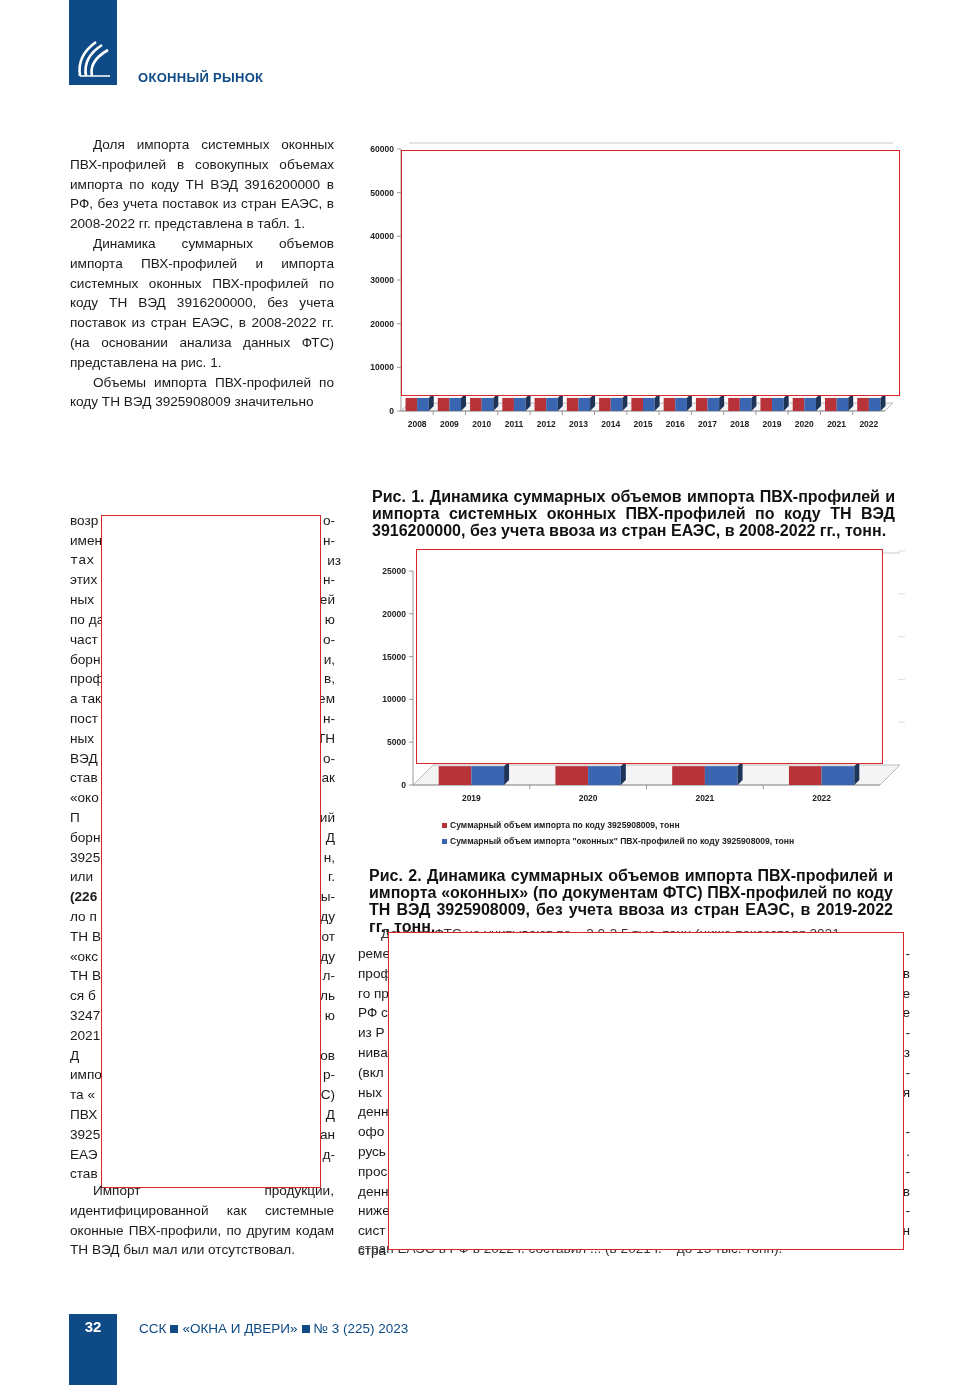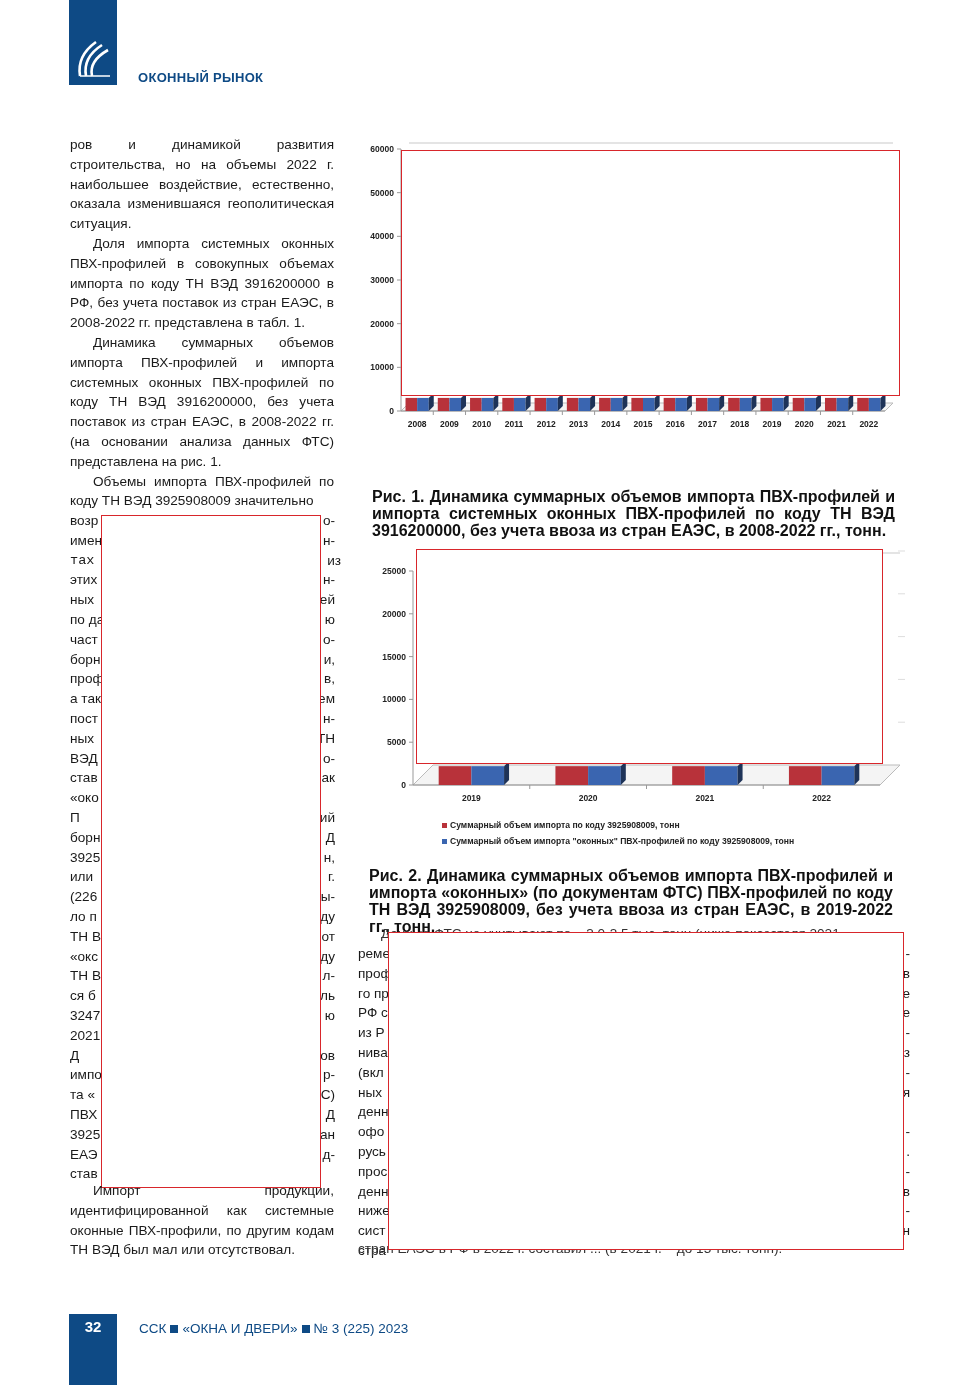--- a/index.html
+++ b/index.html
@@ -33,21 +33,20 @@
 <div id="hdr-bar" class="abs"></div>
 <svg id="hdr-logo" class="abs" viewBox="0 0 40 40">
   <path d="M6 38 C4 26,8 14,22 4" stroke="#fff" stroke-width="2.6" fill="none"></path>
   <path d="M12 38 C10 27,14 16,28 7" stroke="#fff" stroke-width="2.6" fill="none"></path>
   <path d="M18 38 C16 29,20 20,34 12" stroke="#fff" stroke-width="2.6" fill="none"></path>
   <path d="M6 38 L36 38" stroke="#fff" stroke-width="1.5"></path>
 </svg>
 <div id="hdr-section" class="abs">ОКОННЫЙ РЫНОК</div>
 
 <div id="col-left" class="abs col">
-  <p>ров и динамикой развития строительства, но на объемы 2022 г. наибольшее воздействие, естественно, оказала изменившаяся геополитическая ситуация.</p>
   <p class="ind">Доля импорта системных оконных ПВХ-профилей в совокупных объемах импорта по коду ТН ВЭД 3916200000 в РФ, без учета поставок из стран ЕАЭС, в 2008-2022 гг. представлена в табл. 1.</p>
   <p class="ind">Динамика суммарных объемов импорта ПВХ-профилей и импорта системных оконных ПВХ-профилей по коду ТН ВЭД 3916200000, без учета поставок из стран ЕАЭС, в 2008-2022 гг. (на основании анализа данных ФТС) представлена на рис. 1.</p>
   <p class="ind">Объемы импорта ПВХ-профилей по коду ТН ВЭД 3925908009 значительно</p>
 </div>
 <div id="left-frags">
     <div class="frag" style="left: 70px; top: 511px;">возр</div>
     <div class="frag" style="left: 70px; top: 530.8px;">имен</div>
     <div class="frag" style="left: 70px; top: 550.6px; font-family: Liberation Mono, monospace;">тах «</div>
     <div class="frag" style="left: 70px; top: 570.4px;">этих</div>
     <div class="frag" style="left: 70px; top: 590.2px;">ных</div>
@@ -58,21 +57,21 @@
     <div class="frag" style="left: 70px; top: 689.2px;">а так</div>
     <div class="frag" style="left: 70px; top: 709px;">пост</div>
     <div class="frag" style="left: 70px; top: 728.8px;">ных</div>
     <div class="frag" style="left: 70px; top: 748.6px;">ВЭД</div>
     <div class="frag" style="left: 70px; top: 768.4px;">став</div>
     <div class="frag" style="left: 70px; top: 788.2px;">«око</div>
     <div class="frag" style="left: 70px; top: 808px;">П</div>
     <div class="frag" style="left: 70px; top: 827.8px;">борн</div>
     <div class="frag" style="left: 70px; top: 847.6px;">3925</div>
     <div class="frag" style="left: 70px; top: 867.4px;">или</div>
-    <div class="frag" style="left: 70px; top: 887.2px;">(226</div>
+    <div class="frag" style="left: 70px; top: 887.2px; font-weight: bold;">(226</div>
     <div class="frag" style="left: 70px; top: 907px;">ло п</div>
     <div class="frag" style="left: 70px; top: 926.8px;">ТН В</div>
     <div class="frag" style="left: 70px; top: 946.6px;">«окс</div>
     <div class="frag" style="left: 70px; top: 966.4px;">ТН В</div>
     <div class="frag" style="left: 70px; top: 986.2px;">ся б</div>
     <div class="frag" style="left: 70px; top: 1006px;">3247</div>
     <div class="frag" style="left: 70px; top: 1025.8px;">2021</div>
     <div class="frag" style="left: 70px; top: 1045.6px;">Д</div>
     <div class="frag" style="left: 70px; top: 1065.4px;">импо</div>
     <div class="frag" style="left: 70px; top: 1085.2px;">та «</div>

